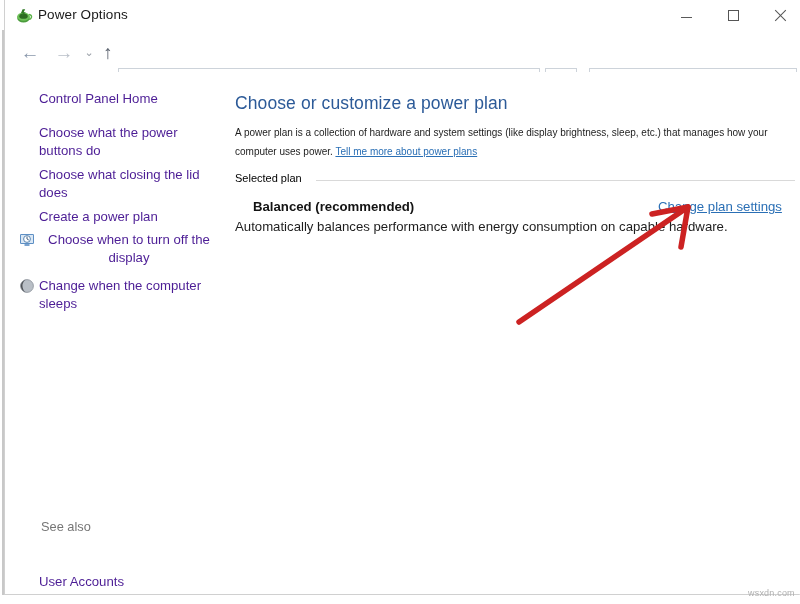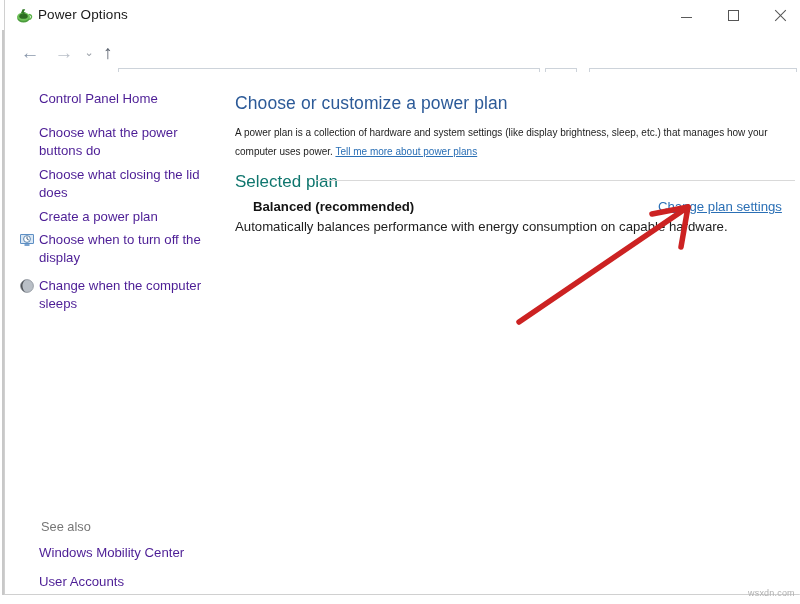--- a/index.html
+++ b/index.html
@@ -187,21 +187,21 @@
   #intro {
     position: absolute; left: 7px; top: 51px;
     width: 538px;
     font-size: 10px; line-height: 19px; color: #1d1d1d;
   }
   #intro a {
     color: #2a6fb5; text-decoration: underline;
   }
   #section-label {
     position: absolute; left: 7px; top: 100px;
-    font-size: 17px; color: #0f766e;
+    font-size: 11px; color: #000000;
     background: #ffffff; padding-right: 6px;
   }
   #section-rule {
     position: absolute; left: 88px; top: 108px;
     width: 479px; height: 1px;
     background: #d9d9d9;
   }
   #plan-name {
     position: absolute; left: 25px; top: 127px;
     font-size: 13.2px; font-weight: bold; color: #131313;
@@ -335,40 +335,37 @@
       <span class="side-ico" style="top:160px;">
         <svg width="16" height="16" viewBox="0 0 16 16">
           <rect x="1" y="2" width="14" height="10" rx="1.2" fill="#5d8fc4"></rect>
           <rect x="2" y="3" width="12" height="8" fill="#dbe8f5"></rect>
           <circle cx="8" cy="7" r="3.4" fill="#ffffff" stroke="#4b7aaa" stroke-width="0.9"></circle>
           <line x1="8" y1="7" x2="8" y2="4.6" stroke="#2d4f73" stroke-width="0.9"></line>
           <line x1="8" y1="7" x2="9.8" y2="8" stroke="#2d4f73" stroke-width="0.9"></line>
           <rect x="5.5" y="12" width="5" height="2" fill="#7aa3cf"></rect>
         </svg>
       </span>
-      <div class="side-link" style="top:159px;">
+      <div class="side-link" style="top:159px;text-align:center;">
         <span>Choose when to turn off the display</span>
       </div>
 
       <span class="side-ico" style="top:206px;">
         <svg width="16" height="16" viewBox="0 0 16 16">
           <circle cx="8" cy="8" r="6.4" fill="#b9bfc6"></circle>
           <path d="M8 1.6 a6.4 6.4 0 0 0 0 12.8 a4.6 6.4 0 0 1 0 -12.8z" fill="#45484c"></path>
           <circle cx="8" cy="8" r="6.4" fill="none" stroke="#8a9099" stroke-width="0.8"></circle>
         </svg>
       </span>
       <div class="side-link" style="top:205px;">
         <span>Change when the computer sleeps</span>
       </div>
 
       <div id="see-also-label">See also</div>
 
-      <div class="side-link" style="top:472px;">
-        <span>Windows Mobility Center</span>
-      </div>
 
       <div class="side-link" style="top:501px;">
         <span>User Accounts</span>
       </div>
     </div>
 
     <div id="content">
 
       <div id="page-title">Choose or customize a power plan</div>
 

